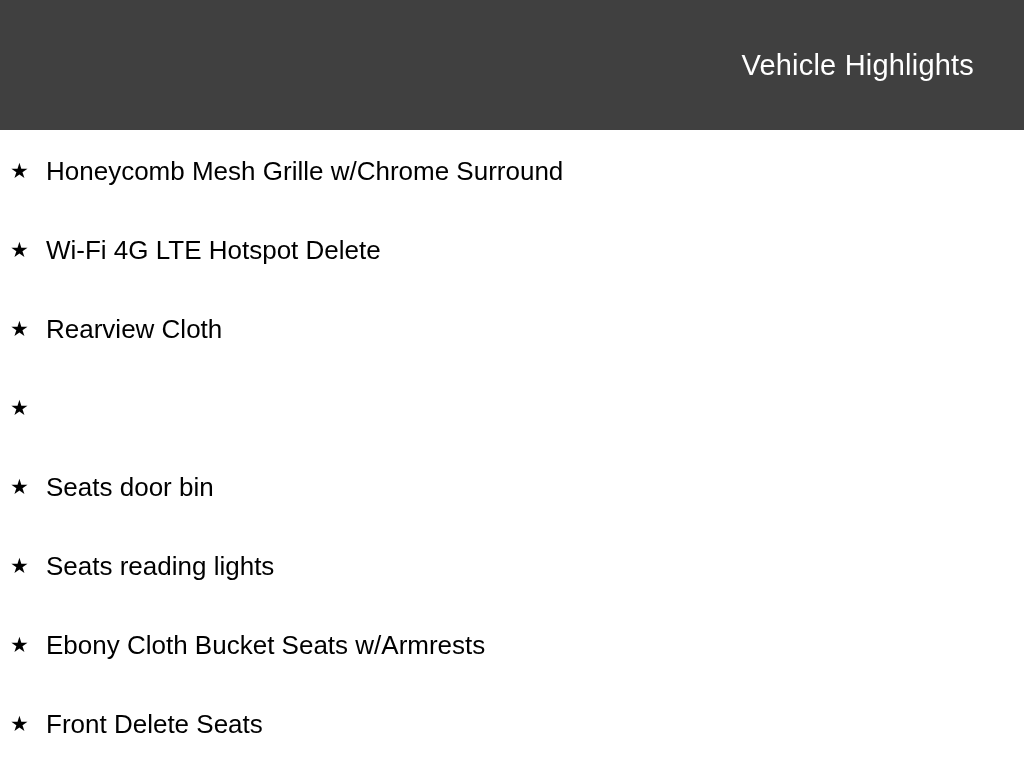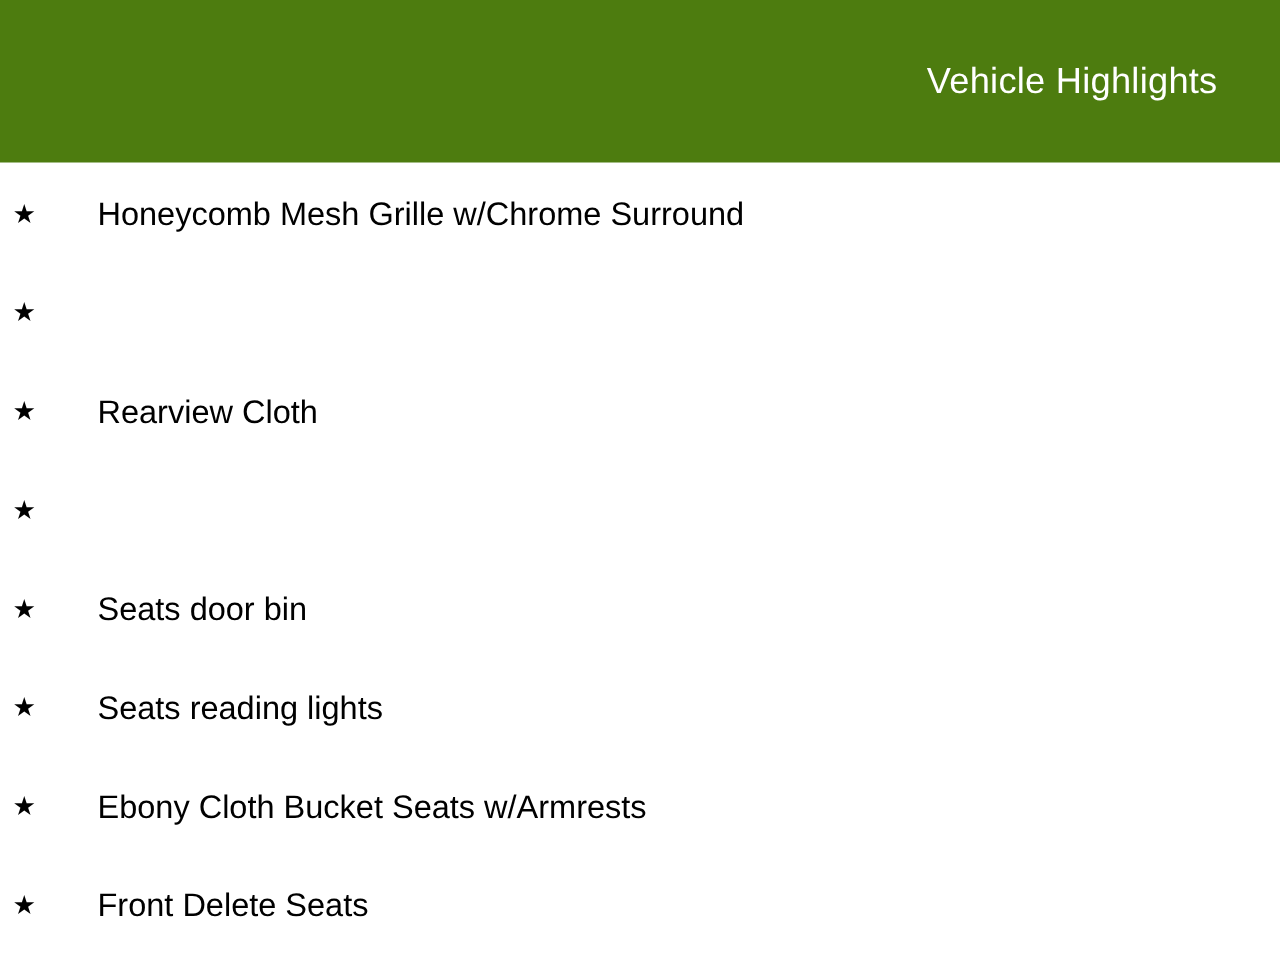--- a/index.html
+++ b/index.html
@@ -15,21 +15,21 @@
   }
   .slide {
     width: 1024px;
     height: 768px;
     display: flex;
     flex-direction: column;
   }
   .header {
     height: 130px;
     flex: 0 0 130px;
-    background: #4d7c0f;
+    background: #404040;
     display: flex;
     align-items: center;
     justify-content: flex-end;
     padding-right: 50px;
     box-sizing: border-box;
   }
   .header-title {
     color: #ffffff;
     font-size: 29px;
     letter-spacing: 0.2px;
@@ -53,41 +53,41 @@
     font-size: 21px;
     color: #000000;
     line-height: 1;
     text-align: left;
   }
   .label {
     font-size: 26px;
     color: #000000;
     line-height: 1.2;
     white-space: nowrap;
-    margin-left: 32px;
   }
 </style>
 </head>
 <body>
 
 <div class="slide">
 
   <div class="header">
     <span class="header-title">Vehicle Highlights</span>
   </div>
 
   <div class="list">
 
     <div class="row">
       <span class="star">★</span>
       <span class="label">Honeycomb Mesh Grille w/Chrome Surround</span>
     </div>
 
     <div class="row">
       <span class="star">★</span>
+      <span class="label">Wi-Fi 4G LTE Hotspot Delete</span>
     </div>
 
     <div class="row">
       <span class="star">★</span>
       <span class="label">Rearview Cloth</span>
     </div>
 
     <div class="row">
       <span class="star">★</span>
     </div>

